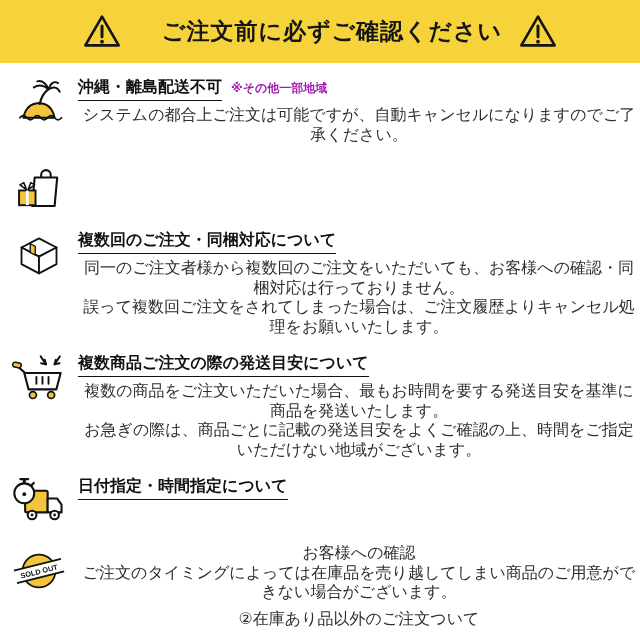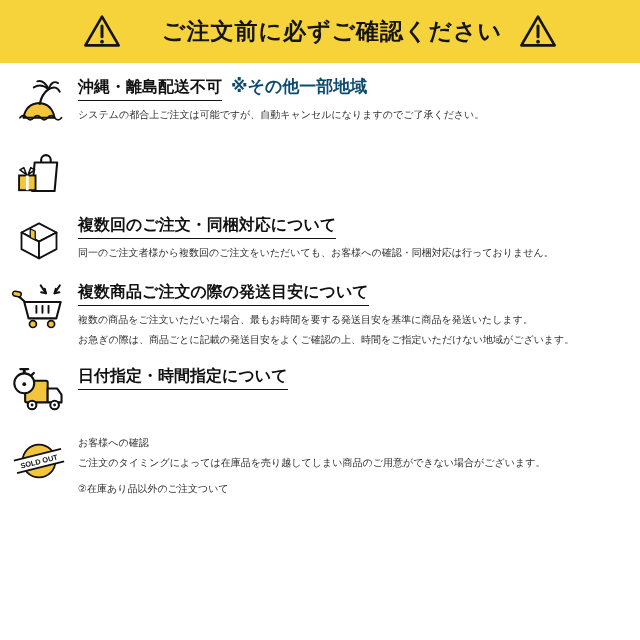--- a/index.html
+++ b/index.html
@@ -6,25 +6,25 @@
   body{width:640px;height:640px;background:#fff;font-family:"Liberation Sans","DejaVu Sans",sans-serif;}
   .page{width:640px;height:640px;overflow:hidden;background:#fff;}
 
   .header{height:63px;background:#F6D23B;display:flex;align-items:center;justify-content:center;gap:16px;}
   .header-title{font-size:23px;font-weight:700;color:#151515;letter-spacing:1px;margin-left:24px;}
   .warn-svg{display:block;}
 
   .section{display:flex;margin-top:15px;}
   .section.first{margin-top:12px;}
   .icon-cell{width:78px;flex:0 0 78px;display:flex;justify-content:center;align-items:flex-start;padding-top:2px;}
-  .text-cell{flex:1;padding-right:0;}
+  .text-cell{flex:1;padding-right:0;text-align:center;}
   .title-row{display:flex;align-items:baseline;gap:9px;line-height:24px;}
   .sec-title{font-size:16px;font-weight:700;color:#111;border-bottom:1.8px solid #111;padding-bottom:1px;}
-  .sec-title-suffix{font-size:17px;font-weight:700;color:#0c4a6e;}
-  .body-line{font-size:10px;line-height:19.5px;color:#2e2e2e;margin-top:0;}
+  .sec-title-suffix{font-size:12px;font-weight:700;color:#a21caf;}
+  .body-line{font-size:16px;line-height:19.5px;color:#2e2e2e;margin-top:0;}
   .title-row + .body-line{margin-top:4px;}
   .body-gap{height:7px;}
 </style>
 </head>
 <body>
 
 <div class="page">
 
   <div class="header">
     <svg class="warn-svg" width="40" height="40" viewBox="0 0 60 60">
@@ -81,20 +81,21 @@
         <path d="M9 21 V41 L30 52 V32 Z" fill="#fff" stroke="#111" stroke-width="2.2" stroke-linejoin="round"></path>
         <path d="M51 21 V41 L30 52 V32 Z" fill="#fff" stroke="#111" stroke-width="2.2" stroke-linejoin="round"></path>
         <path d="M19.5 16.5 L25.5 19.5 V30 L19.5 27 Z" fill="#F2C53D" stroke="#111" stroke-width="1.6" stroke-linejoin="round"></path>
       </svg>
     </div>
     <div class="text-cell">
       <div class="title-row">
         <span class="sec-title">複数回のご注文・同梱対応について</span>
       </div>
       <div class="body-line">同一のご注文者様から複数回のご注文をいただいても、お客様への確認・同梱対応は行っておりません。</div>
+      <div class="body-line">誤って複数回ご注文をされてしまった場合は、ご注文履歴よりキャンセル処理をお願いいたします。</div>
     </div>
   </div>
 
   <div class="section">
     <div class="icon-cell">
       <svg width="56" height="52" viewBox="0 0 64 60">
         <path d="M34 4 L40 13" fill="none" stroke="#111" stroke-width="2.4" stroke-linecap="round"></path>
         <path d="M40 13 L34.5 11.8 M40 13 L38.6 7.8" fill="none" stroke="#111" stroke-width="2.4" stroke-linecap="round"></path>
         <path d="M56 4 L50 13" fill="none" stroke="#111" stroke-width="2.4" stroke-linecap="round"></path>
         <path d="M50 13 L55.5 11.8 M50 13 L51.4 7.8" fill="none" stroke="#111" stroke-width="2.4" stroke-linecap="round"></path>

